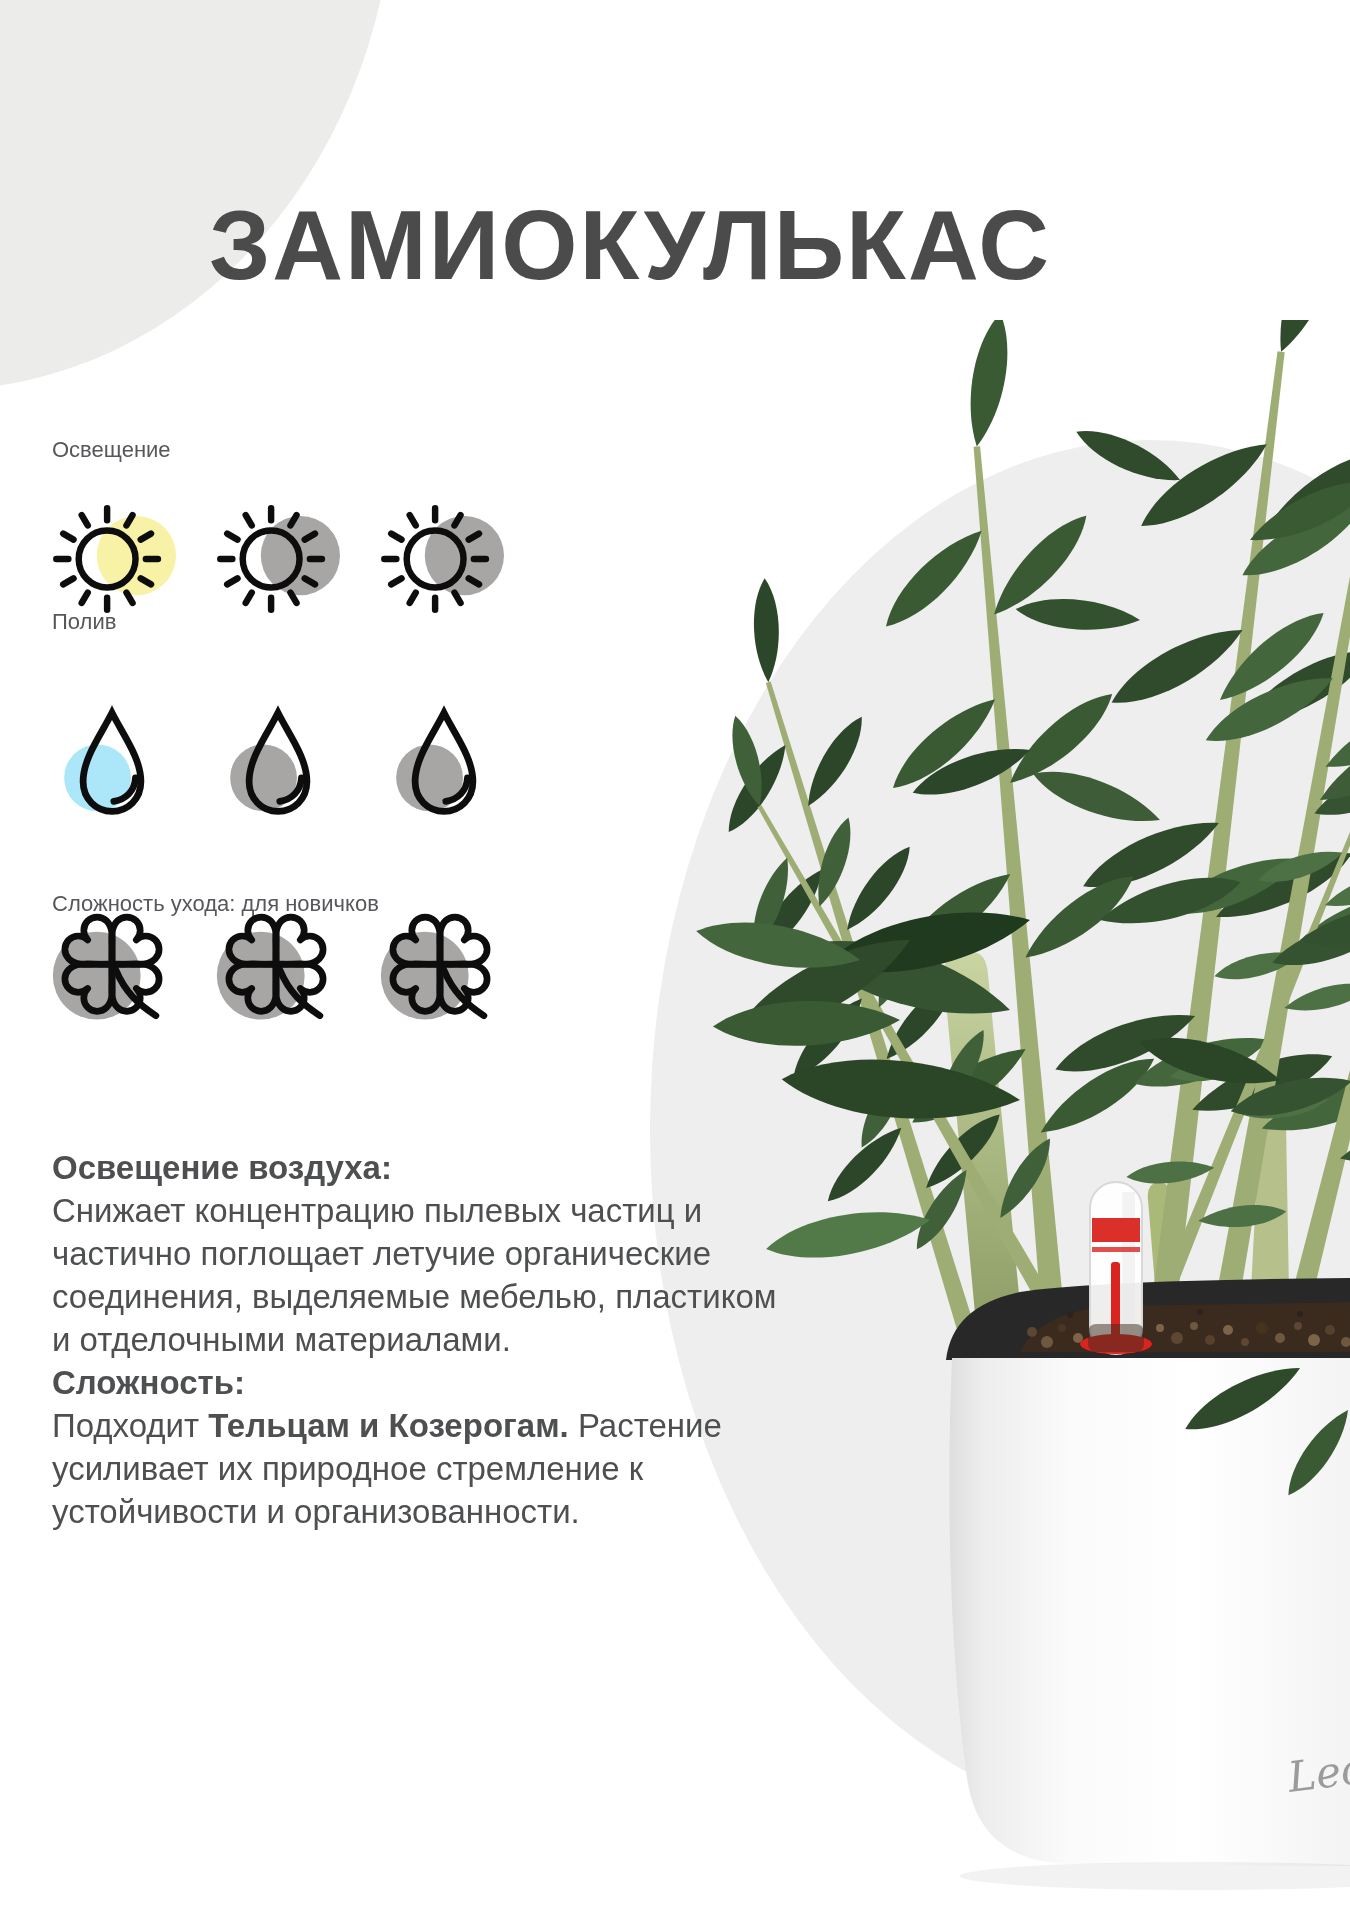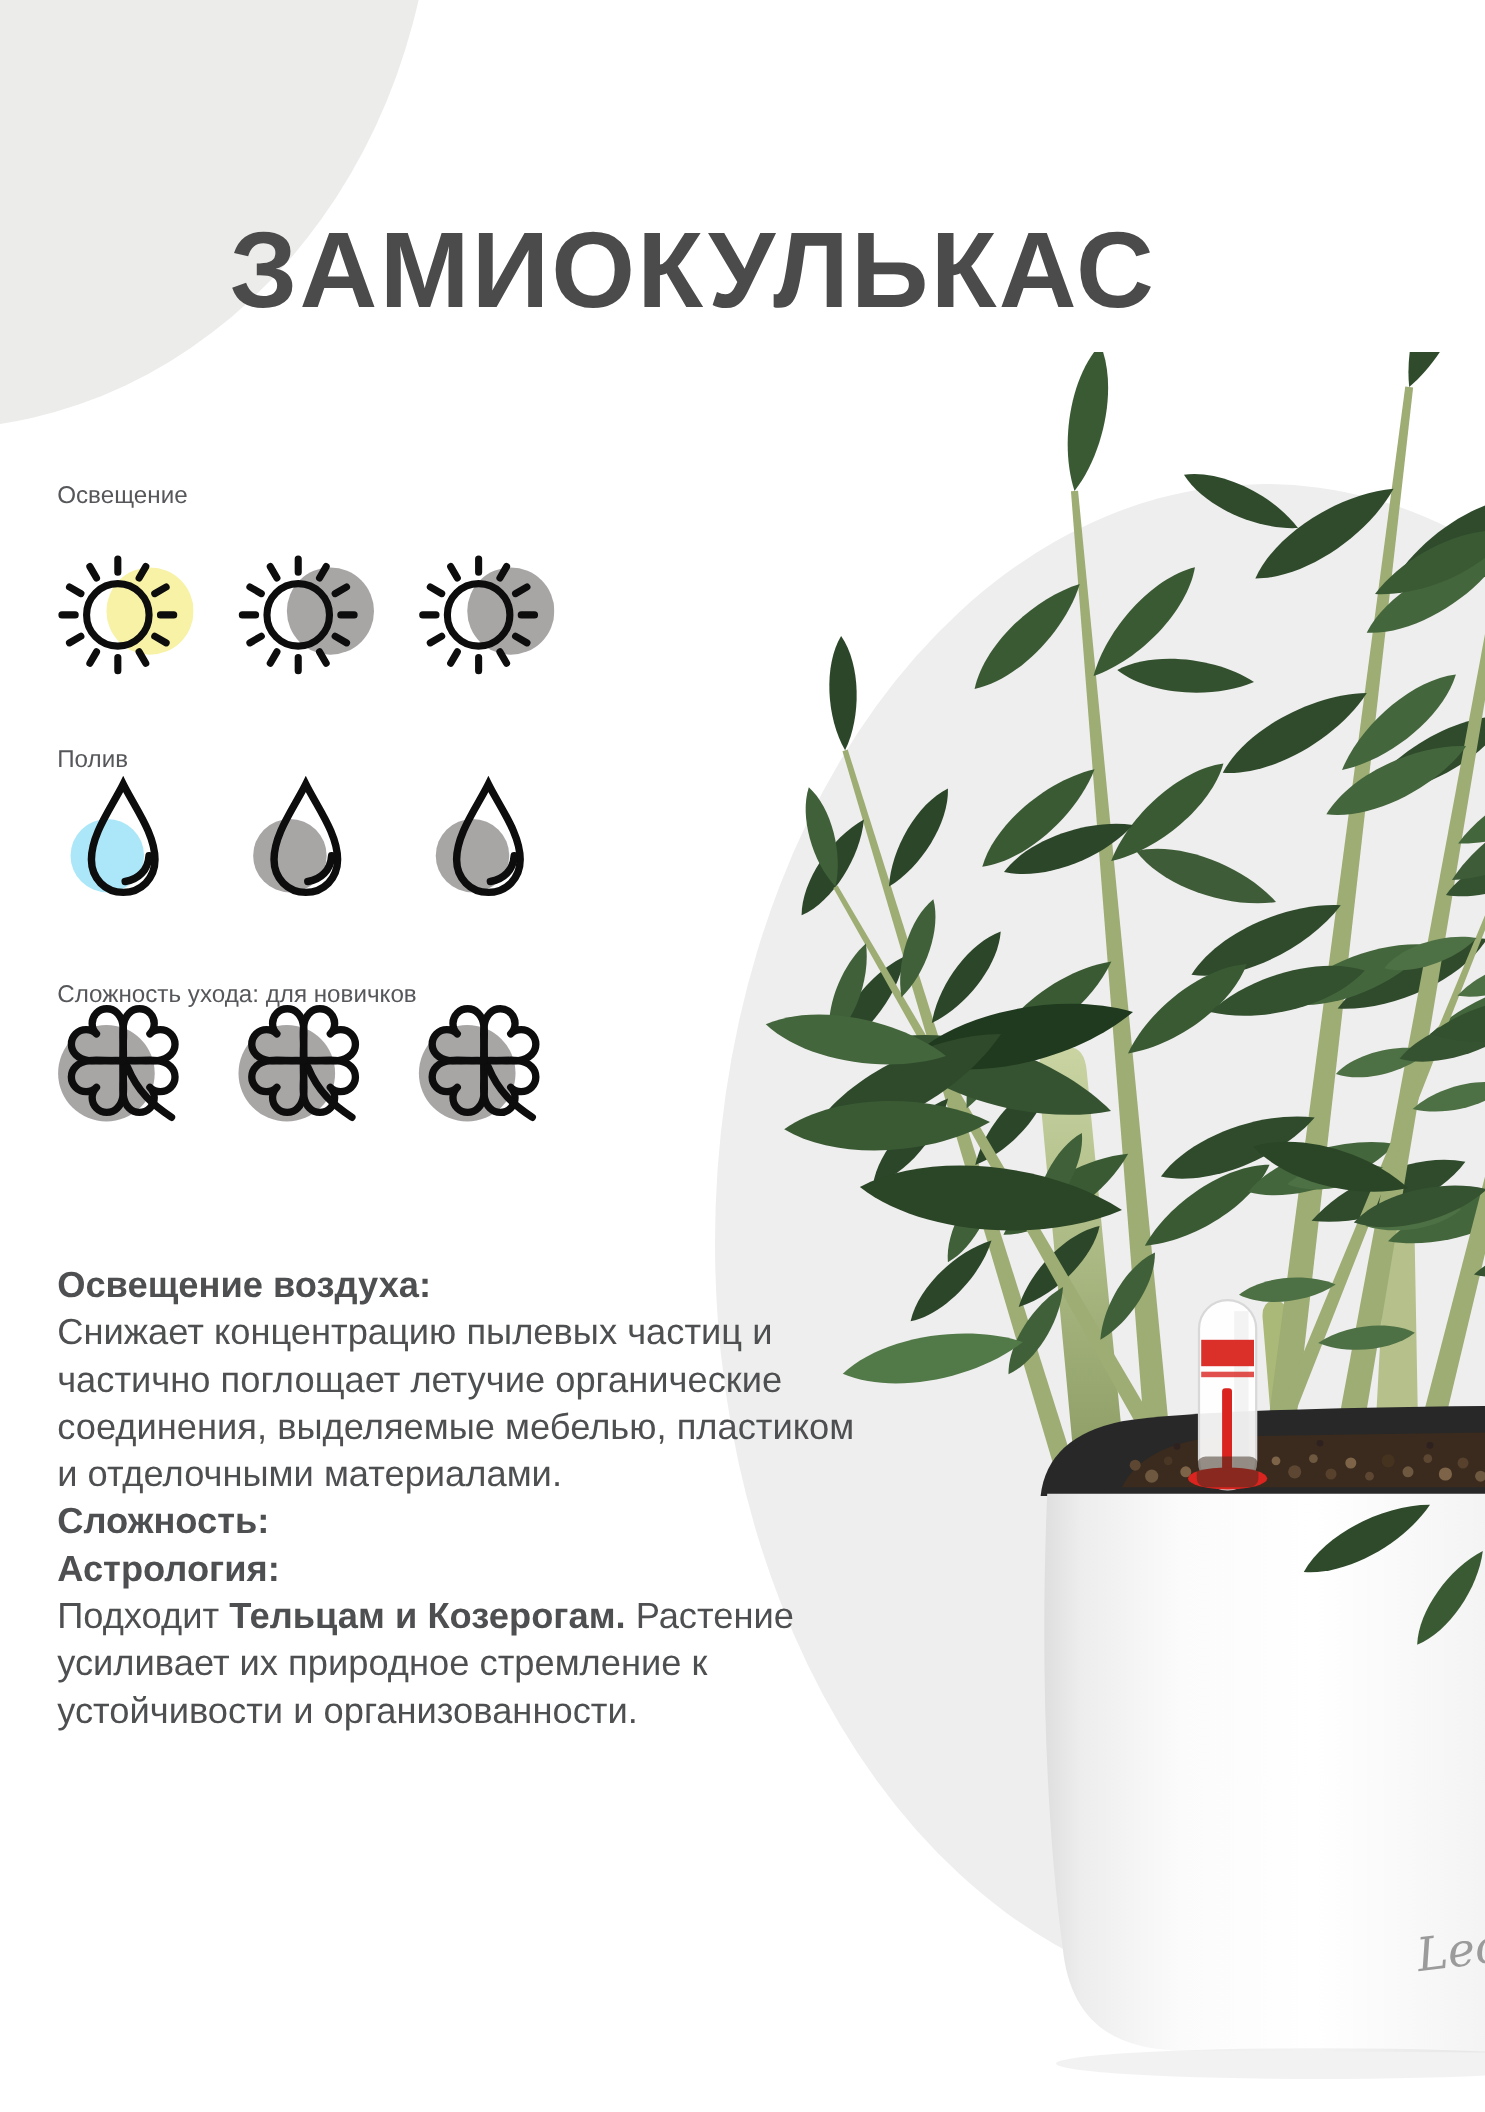--- a/index.html
+++ b/index.html
@@ -14,21 +14,21 @@
   }
   .plant-svg{position:absolute;left:600px;top:320px;width:750px;height:1580px;}
   .page-title{
     position:absolute;left:0;top:196px;width:1260px;margin:0;
     text-align:center;font-size:98px;font-weight:700;letter-spacing:2px;
     color:var(--title-text,#4b4b4b);line-height:1;
   }
   .section{position:absolute;left:52px;}
   .sec-label{font-size:22px;color:var(--label-text,#56575a);}
   .sec-lighting-label{top:437px;}
-  .sec-watering-label{top:677px;}
+  .sec-watering-label{top:609px;}
   .sec-difficulty-label{top:891px;}
   .icon-row{position:absolute;display:flex;}
   .row-lighting{left:52px;top:502px;gap:40px;}
   .row-watering{left:56px;top:702px;gap:54px;}
   .row-difficulty{left:49px;top:905px;gap:38px;}
   .icon{display:block;fill:var(--icon-inactive-gray,#a8a5a5);}
   .sun-icon.active{fill:var(--icon-active-yellow,#f7f2a5);}
   .drop-icon.active{fill:var(--icon-active-blue,#abe7f8);}
   .article{
     position:absolute;left:52px;top:1146px;width:735px;
@@ -239,17 +239,17 @@
   </div>
 
   <div class="article">
     <p class="para">
       <span class="h">Освещение воздуха:</span><span>Снижает концентрацию пылевых частиц и частично поглощает летучие органические соединения, выделяемые мебелью, пластиком и отделочными материалами.</span>
     </p>
     <p class="para">
       <span class="h">Сложность:</span>
     </p>
     <p class="para">
-      <span class="h">Астрология:</span><span>Подходит </span><span class="b">Тельцам и Козерогам.</span><span> Растение усиливает их природное стремление к устойчивости и организованности.</span>
+      <span>Подходит </span><span class="b">Тельцам и Козерогам.</span><span> Растение усиливает их природное стремление к устойчивости и организованности.</span>
     </p>
   </div>
 
 </div>
 
 </body></html>

